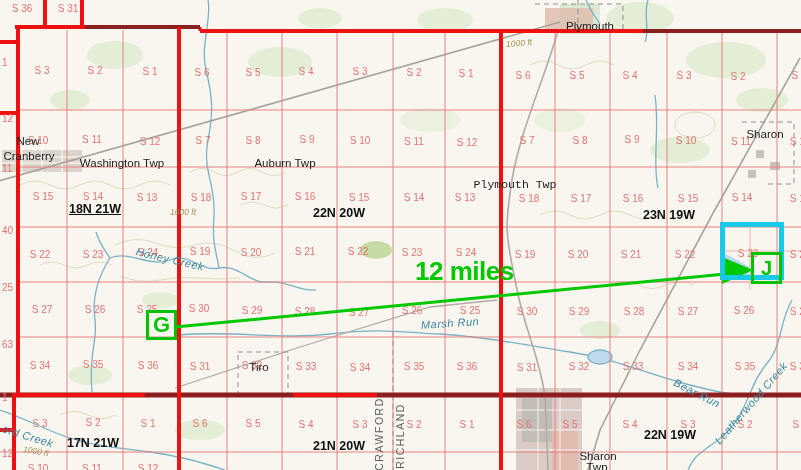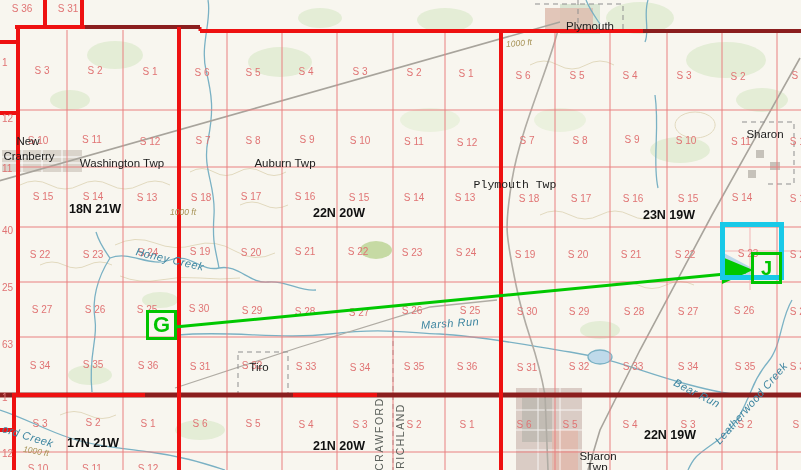--- a/index.html
+++ b/index.html
@@ -241,21 +241,21 @@
       <span class="lbl section-label" style="left: 306px; top: 424px;">S 4</span>
       <span class="lbl section-label" style="left: 360px; top: 424px;">S 3</span>
       <span class="lbl section-label" style="left: 414px; top: 424px;">S 2</span>
       <span class="lbl section-label" style="left: 467px; top: 424px;">S 1</span>
       <span class="lbl section-label" style="left: 524px; top: 424px;">S 6</span>
       <span class="lbl section-label" style="left: 570px; top: 424px;">S 5</span>
       <span class="lbl section-label" style="left: 630px; top: 424px;">S 4</span>
       <span class="lbl section-label" style="left: 688px; top: 424px;">S 3</span>
       <span class="lbl section-label" style="left: 745px; top: 424px;">S 2</span>
       <span class="lbl section-label" style="left: 800px; top: 424px;">S 1</span>
-      <span class="lbl township-label" style="left: 95px; top: 209px;">18N 21W</span>
+      <span class="lbl township-label" style="left: 95px; top: 209px; text-decoration: underline;">18N 21W</span>
       <span class="lbl township-label" style="left: 339px; top: 213px;">22N 20W</span>
       <span class="lbl township-label" style="left: 669px; top: 215px;">23N 19W</span>
       <span class="lbl township-label" style="left: 93px; top: 443px;">17N 21W</span>
       <span class="lbl township-label" style="left: 339px; top: 446px;">21N 20W</span>
       <span class="lbl township-label" style="left: 670px; top: 435px;">22N 19W</span>
       <span class="lbl township-label" style="left: 64px; top: -4px;">19N 21W</span>
       <span class="lbl place-label" style="left: 590px; top: 26px;">Plymouth</span>
       <span class="lbl place-label" style="left: 28px; top: 141px;">New</span>
       <span class="lbl place-label" style="left: 29px; top: 156px;">Cranberry</span>
       <span class="lbl place-label" style="left: 122px; top: 163px;">Washington Twp</span>
@@ -289,13 +289,14 @@
     <line x1="175" y1="327" x2="746" y2="272" stroke="#00c800" stroke-width="3"></line>
     <polygon points="722,257 753,270 722,284" fill="#00c800"></polygon>
   </svg>
   <div id="cyan-box"></div>
   <div id="g-box" class="marker-box">
     <span style="font-size:22px;">G</span>
   </div>
   <div id="j-box" class="marker-box">
     <span>J</span>
   </div>
+  <div id="distance-label">12 miles</div>
 </div>
 
 </body></html>

